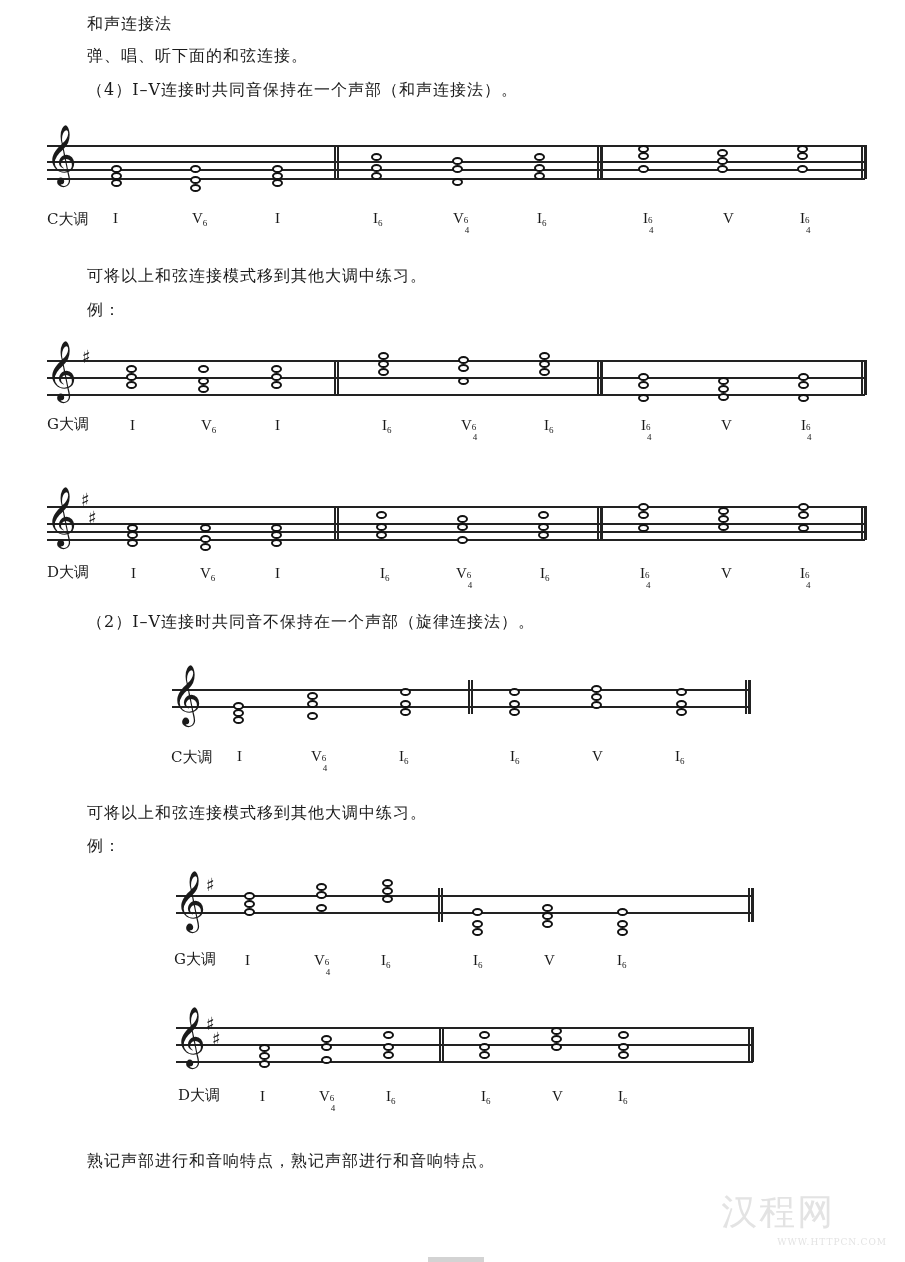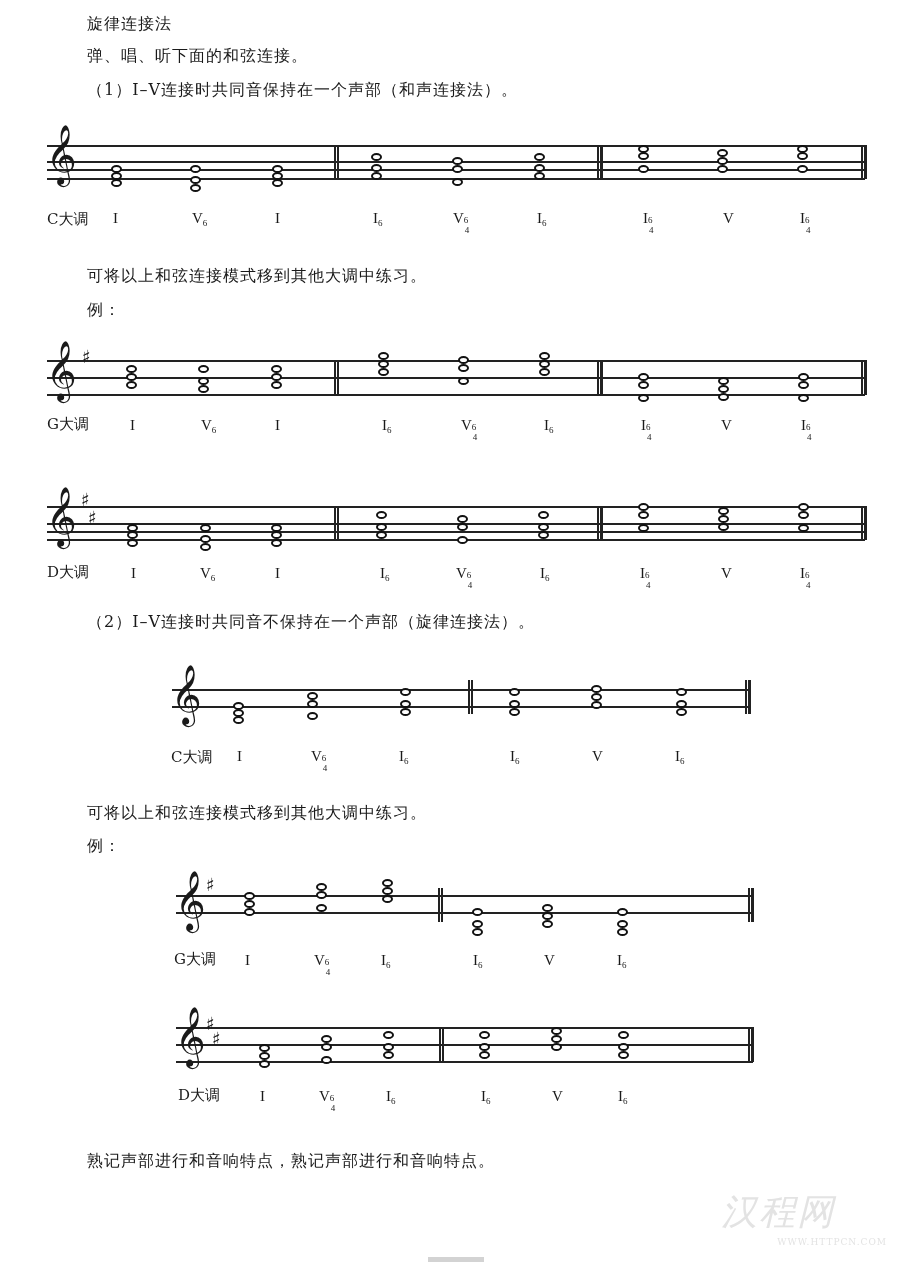--- a/index.html
+++ b/index.html
@@ -13,30 +13,30 @@
   .clef { position: absolute; font-size: 52px; line-height: 1; font-family: "DejaVu Serif", serif; }
   .sharp { position: absolute; font-size: 18px; line-height: 1; font-family: "DejaVu Sans", sans-serif; }
   .note { position: absolute; width: 11px; height: 8px; border: 2.2px solid #111; border-radius: 50%; box-sizing: border-box; background: #fff; }
   .key-label { position: absolute; font-size: 15px; white-space: nowrap; }
   .roman { position: absolute; font-size: 15px; white-space: nowrap; font-family: "Liberation Serif", serif; }
   .roman sub { font-size: 9px; vertical-align: -3px; }
   .fig { display: inline-block; position: relative; width: 8px; height: 10px; }
   .fig .t { position: absolute; top: 2px; left: 0; font-size: 9px; }
   .fig .b { position: absolute; top: 12px; left: 1px; font-size: 9px; }
   .watermark { position: absolute; right: 18px; top: 1188px; color: #e3e3e3; }
-  .watermark .wm-title { font-size: 36px; font-family: "DejaVu Sans", sans-serif; letter-spacing: 2px; font-style: italic; }
+  .watermark .wm-title { font-size: 36px; font-family: "DejaVu Sans", sans-serif; letter-spacing: 2px; }
   .watermark .wm-url { font-size: 9px; letter-spacing: 1px; margin-left: 56px; }
   .page-bar { position: absolute; left: 428px; top: 1257px; width: 56px; height: 5px; background: #d3d3d3; }
 </style>
 </head>
 <body>
 
-<div class="line" style="left:87px;top:14px;">旋律连接法</div>
+<div class="line" style="left:87px;top:14px;">和声连接法</div>
 <div class="line" style="left:87px;top:46px;">弹、唱、听下面的和弦连接。</div>
-<div class="line" style="left:87px;top:80px;">（1）Ⅰ–Ⅴ连接时共同音保持在一个声部（和声连接法）。</div>
+<div class="line" style="left:87px;top:80px;">（4）Ⅰ–Ⅴ连接时共同音保持在一个声部（和声连接法）。</div>
 
 <div class="system" style="left:0;top:0;">
   <div class="staff-line" style="left:47px;top:145px;width:818px;"></div>
   <div class="staff-line" style="left:47px;top:161px;width:818px;"></div>
   <div class="staff-line" style="left:47px;top:169px;width:818px;"></div>
   <div class="staff-line" style="left:47px;top:178px;width:818px;"></div>
   <div class="clef" style="left:46px;top:128px;">𝄞</div>
   <div class="barline" style="left:334px;top:145px;height:34px;"></div>
   <div class="barline" style="left:337px;top:145px;height:34px;"></div>
   <div class="barline" style="left:597px;top:145px;height:34px;"></div>

